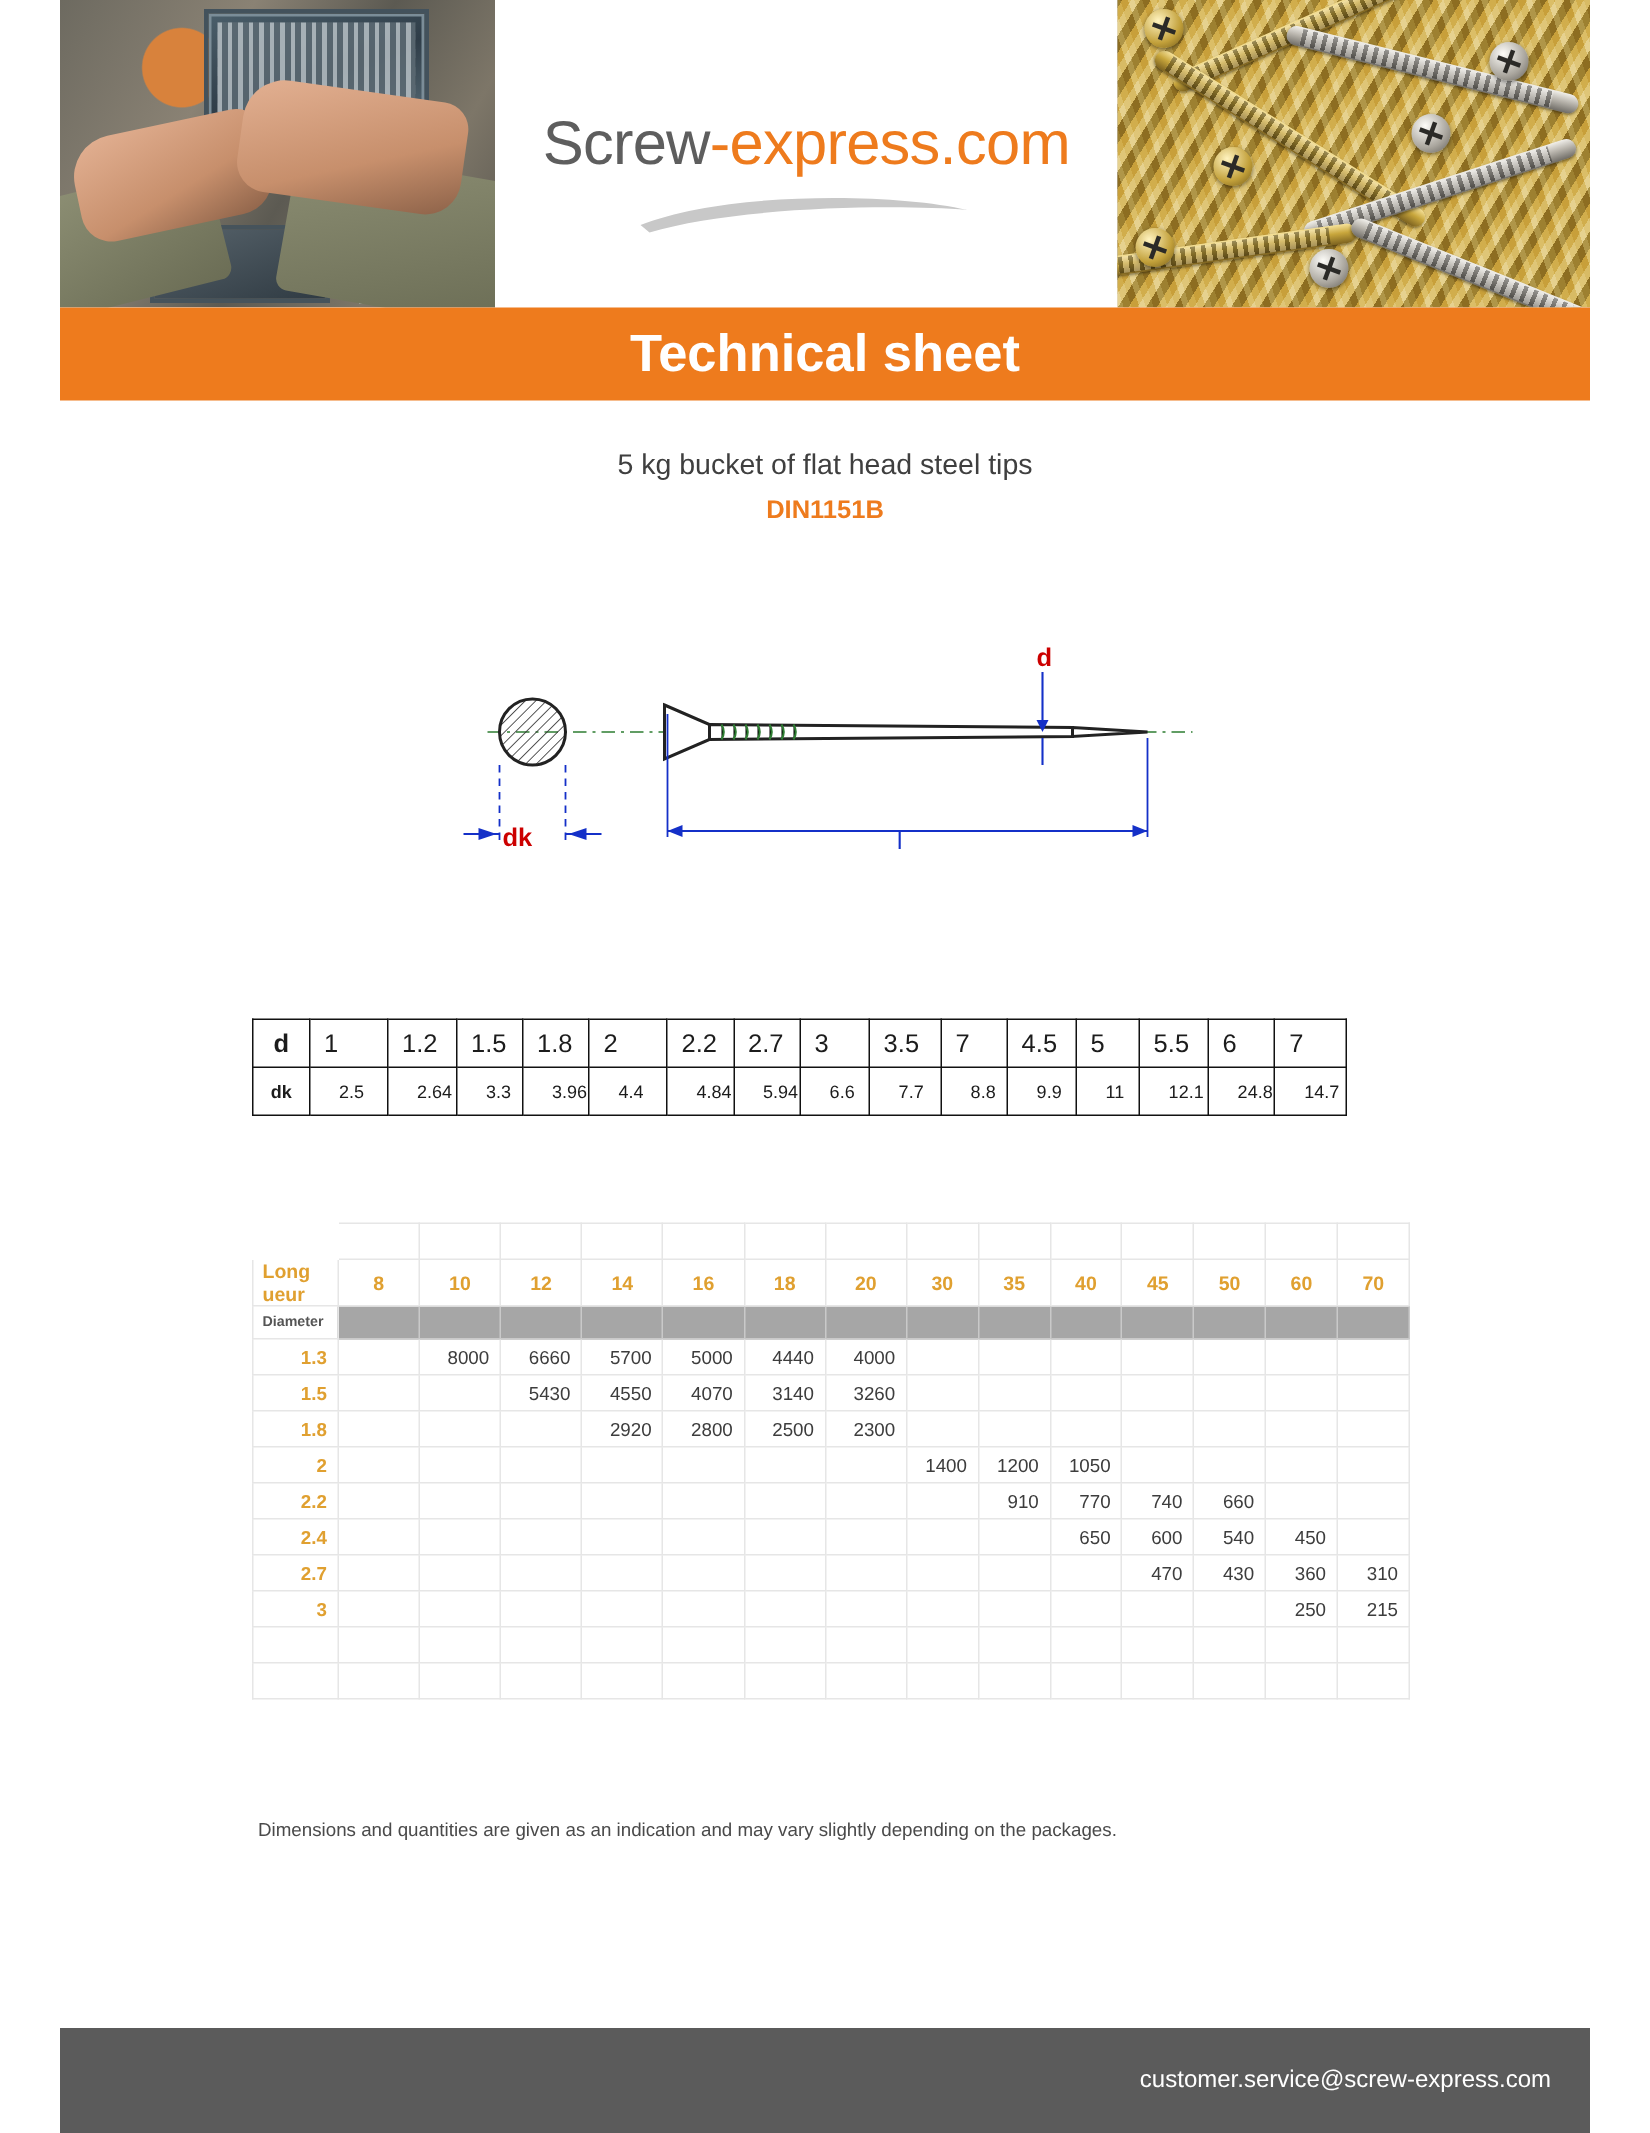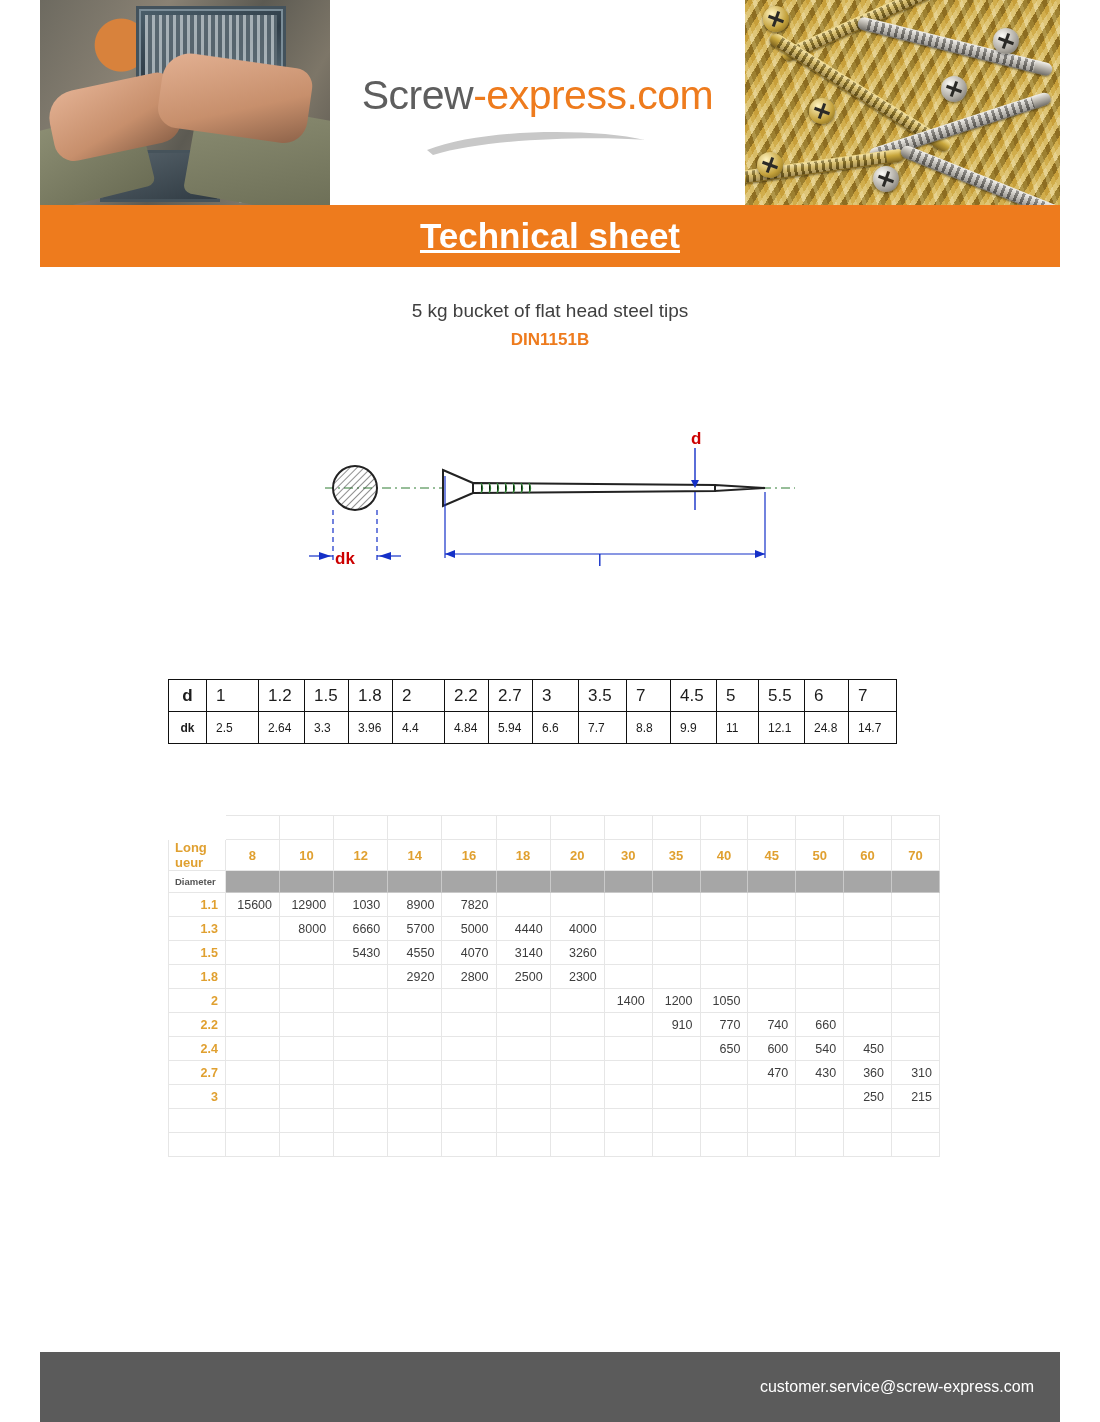--- a/index.html
+++ b/index.html
@@ -110,21 +110,21 @@
   .logo-swoosh {
     position: absolute; left: 50%; top: 124px; transform: translateX(-50%);
     width: 230px; height: 34px;
   }
   .orange-bar {
     position: absolute; left: 0; top: 205px; width: 1020px; height: 62px;
     background: #ee7b1d;
   }
   .orange-bar .ttl {
     position: absolute; left: 50%; top: 50%; transform: translate(-50%, -50%);
-    color: #ffffff; font-size: 35px; font-weight: bold; white-space: nowrap; text-decoration: underline;
+    color: #ffffff; font-size: 35px; font-weight: bold; white-space: nowrap;
   }
   
   .doc-title {
     position: absolute; left: 0; top: 300px; width: 1020px;
     text-align: center; font-size: 19px; color: #3f3f3f;
   }
   .doc-subtitle {
     position: absolute; left: 0; top: 330px; width: 1020px;
     text-align: center; font-size: 17px; color: #ee7b1d; font-weight: bold;
   }
@@ -141,21 +141,21 @@
     border: 1px solid #111111;
     height: 32px;
     text-align: center;
     vertical-align: middle;
     color: #1c1c1c;
   }
   .dk-table tr.r-d td { font-size: 17px; }
   .dk-table tr.r-dk td { font-size: 12px; }
   .dk-table td.hdr { font-weight: bold; font-size: 17px; width: 38px; }
   .dk-table tr.r-d td:not(.hdr) { text-align: left; padding-left: 9px; }
-  .dk-table tr.r-dk td:not(.hdr) { text-align: left; padding-left: 9px; }
+  .dk-table tr.r-dk td:not(.hdr) { text-align: left; padding-left: 19px; }
   
   .qty {
     position: absolute; left: 128px; top: 815px; width: 772px;
     border-collapse: collapse;
     font-size: 12.5px;
   }
   .qty td, .qty th {
     border: 1px solid #e6e6e6;
     height: 24px;
     text-align: right;
@@ -391,37 +391,20 @@
       <td></td>
           <td></td>
           <td></td>
           <td></td>
           <td></td>
           <td></td>
           <td></td>
     </tr>
 
     <tr>
-      <td class="rowhead">1.1</td>
-      <td>15600</td>
-      <td>12900</td>
-      <td>1030</td>
-      <td>8900</td>
-      <td>7820</td>
-      <td></td>
-      <td></td>
-      <td></td>
-      <td></td>
-      <td></td>
-      <td></td>
-      <td></td>
-      <td></td>
-      <td></td>
-    </tr>
-    <tr>
       <td class="rowhead">1.3</td>
       <td></td>
       <td>8000</td>
       <td>6660</td>
       <td>5700</td>
       <td>5000</td>
       <td>4440</td>
       <td>4000</td>
       <td></td>
       <td></td>
@@ -580,18 +563,19 @@
           <td></td>
           <td></td>
           <td></td>
           <td></td>
           <td></td>
           <td></td>
     </tr>
   </tbody>
     </table>
 
+  <div class="note">Dimensions and quantities are given as an indication and may vary slightly depending on the packages.</div>
 
   <div class="footer">
     <div class="mail">customer.service@screw-express.com</div>
   </div>
 
 </div>
 
 </body></html>

